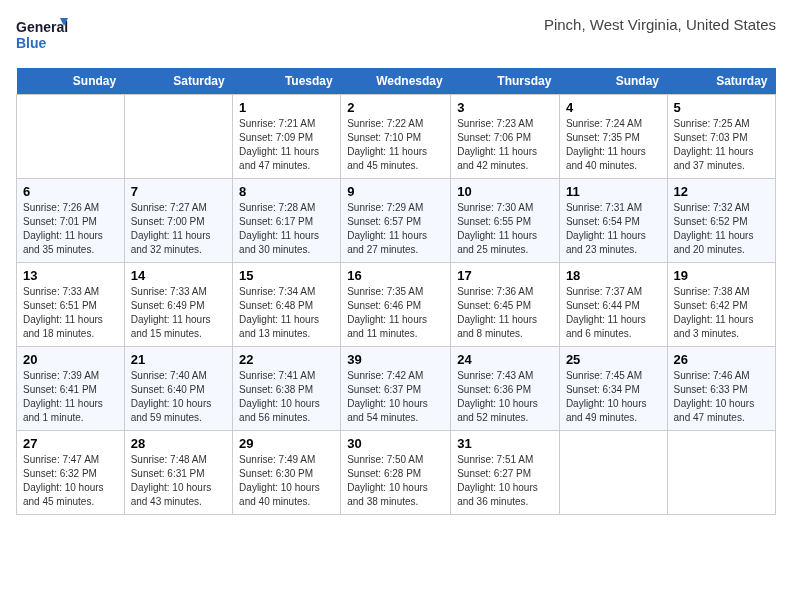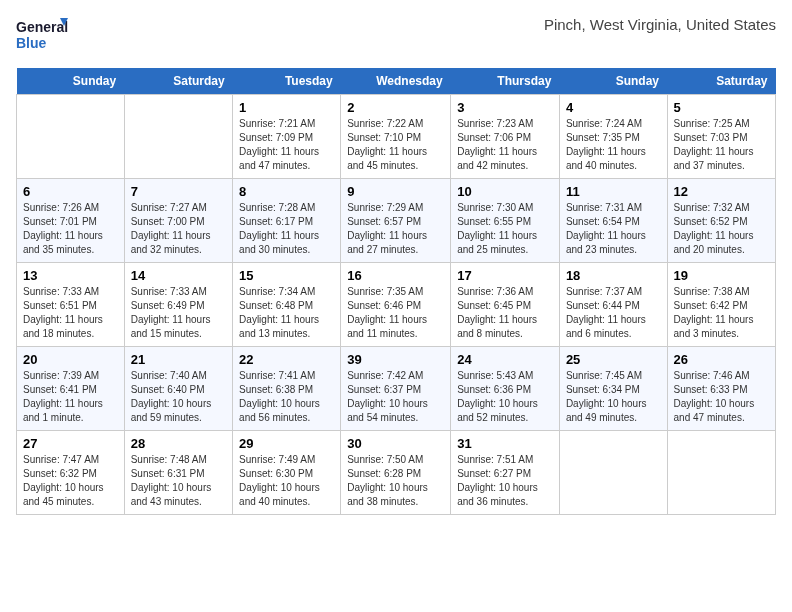--- a/index.html
+++ b/index.html
@@ -295,21 +295,21 @@
         <span class="day-num">39</span>
         <div class="cell-text">
           <div>Sunrise: 7:42 AM</div>
           <div>Sunset: 6:37 PM</div>
           <div>Daylight: 10 hours and 54 minutes.</div>
         </div>
       </td>
         <td>
         <span class="day-num">24</span>
         <div class="cell-text">
-          <div>Sunrise: 5:43 AM</div>
+          <div>Sunrise: 7:43 AM</div>
           <div>Sunset: 6:36 PM</div>
           <div>Daylight: 10 hours and 52 minutes.</div>
         </div>
       </td>
         <td>
         <span class="day-num">25</span>
         <div class="cell-text">
           <div>Sunrise: 7:45 AM</div>
           <div>Sunset: 6:34 PM</div>
           <div>Daylight: 10 hours and 49 minutes.</div>

